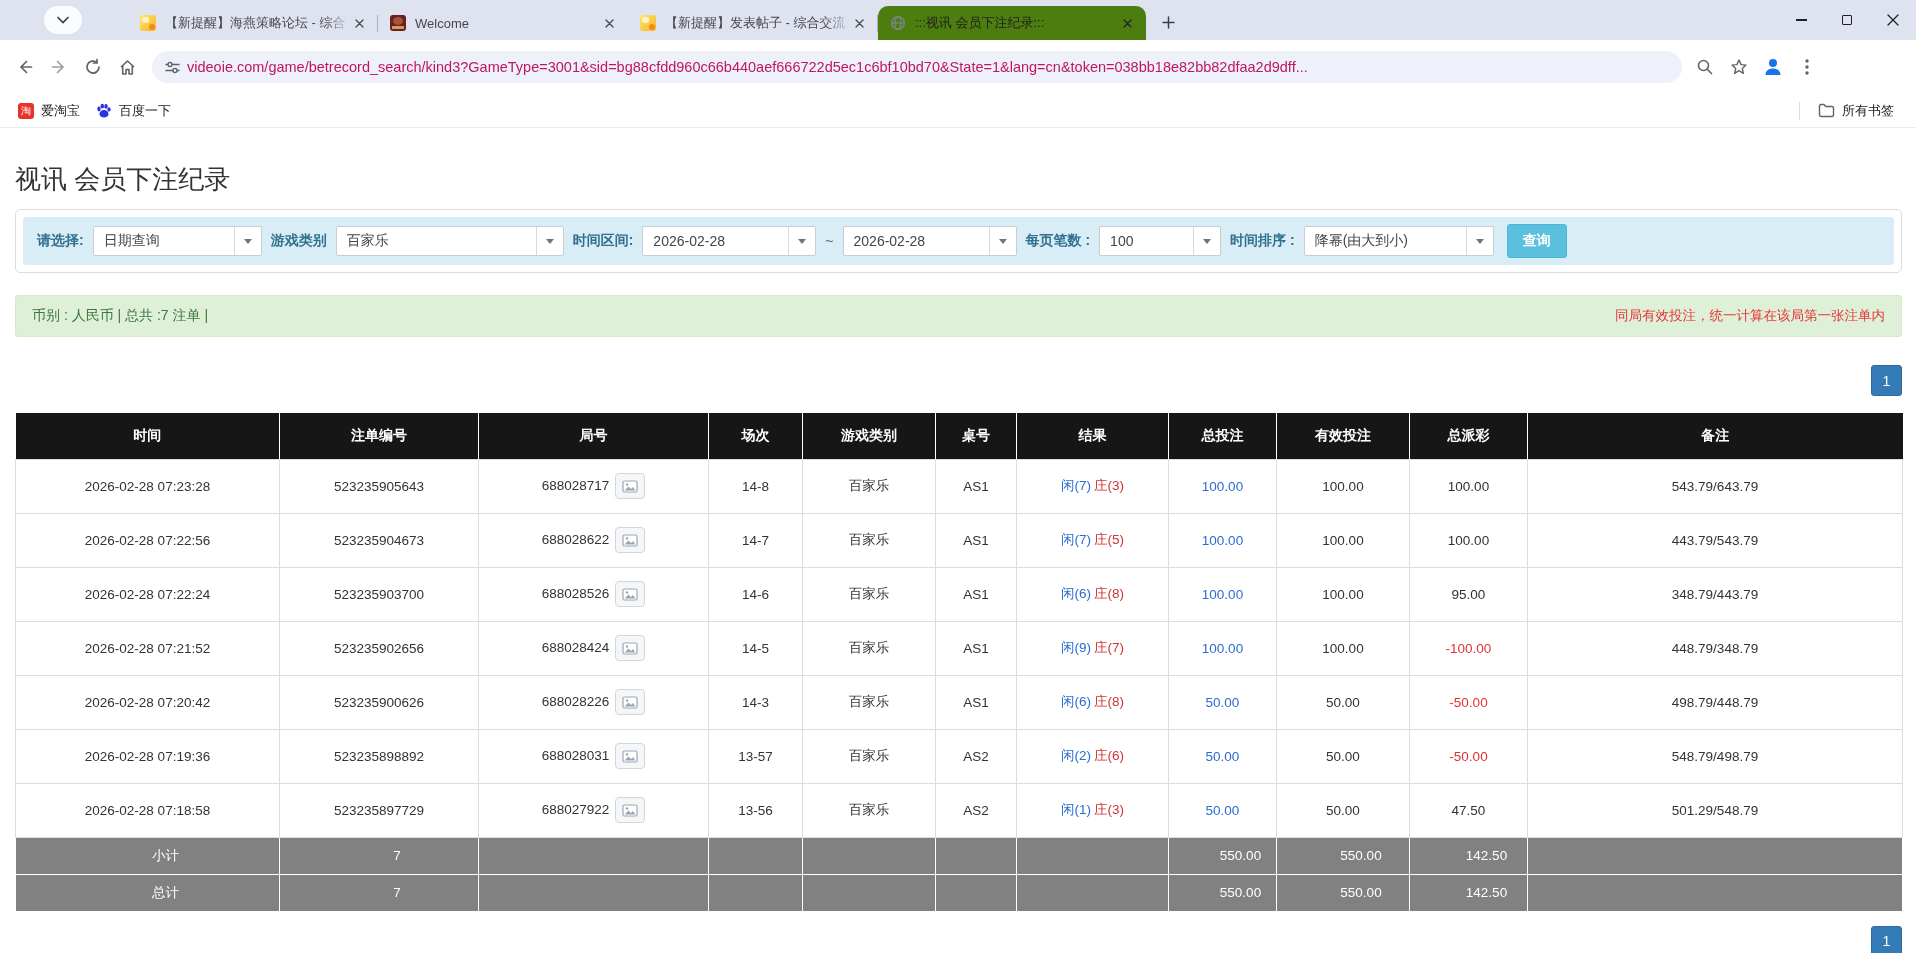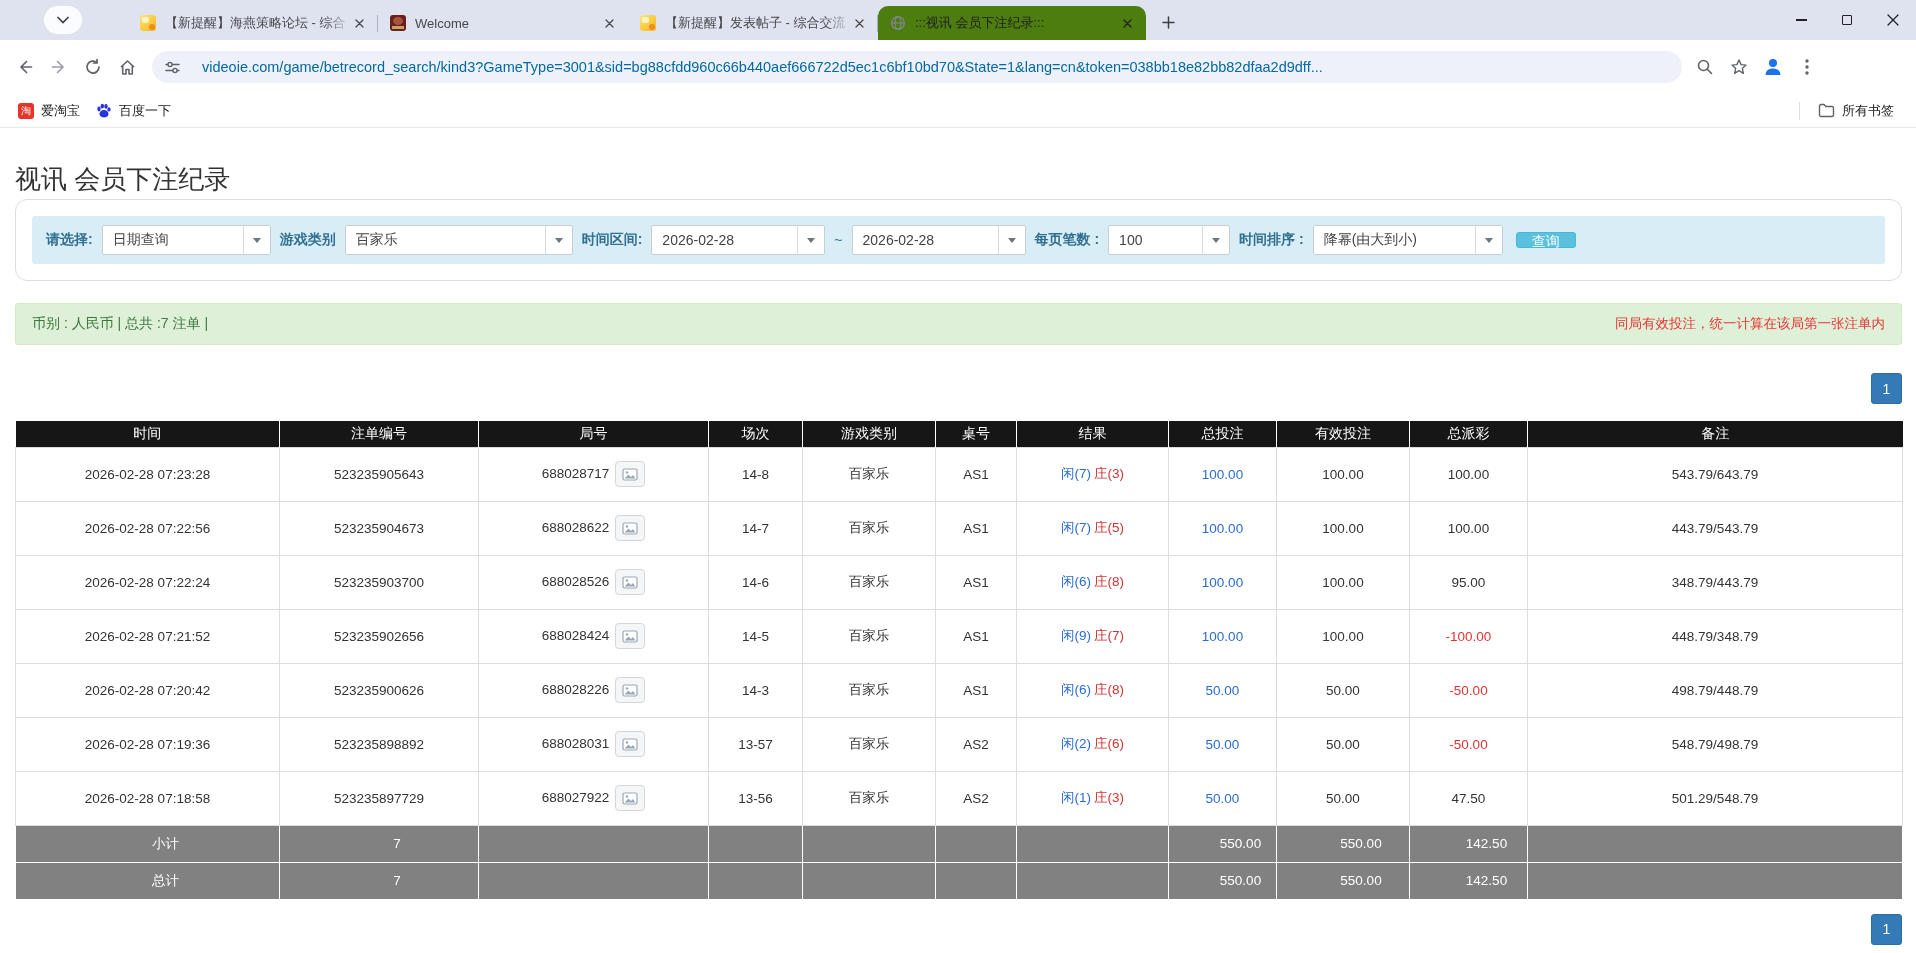--- a/index.html
+++ b/index.html
@@ -29,61 +29,61 @@
   .win-controls { position:absolute; right:0; top:0; height:40px; display:flex; align-items:center; }
   .win-btn { width:46px; height:40px; display:flex; align-items:center; justify-content:center; cursor:pointer; }
   .min-glyph { width:11px; height:1.4px; background:#202124; }
   .max-glyph { width:10px; height:10px; border:1.4px solid #202124; border-radius:1px; }
 
   
   .toolbar { height:54px; background:#fff; display:flex; align-items:center; padding:0 10px 0 8px; }
   .nav-btn { width:34px; height:34px; border-radius:50%; display:flex; align-items:center; justify-content:center; cursor:pointer; flex:0 0 auto; }
   .omnibox { flex:1; height:32px; margin:0 6px 0 8px; background:#eef1f9; border-radius:16px;
     display:flex; align-items:center; padding:0 12px; max-width:1530px; }
-  .omnibox-url { font-size:14.5px; color:#0369a1; white-space:nowrap; overflow:hidden; margin-left:21px; }
+  .omnibox-url { font-size:14.5px; color:#be185d; white-space:nowrap; overflow:hidden; margin-left:6px; }
   .toolbar-right { display:flex; align-items:center; }
 
   
   .bookmarks { height:34px; background:#fff; display:flex; align-items:center; padding:0 14px 0 10px; border-bottom:1px solid #e8eaee; }
   .bm-item { display:flex; align-items:center; gap:7px; padding:3px 8px; border-radius:6px; cursor:pointer; font-size:13px; color:#202124; }
   .bm-taobao-icon { width:16px; height:16px; background:#e8332b; border-radius:3px; color:#fff; font-size:10px;
     display:flex; align-items:center; justify-content:center; }
   .bm-spacer { flex:1; }
   .bm-divider { width:1px; height:18px; background:#dadce0; margin:0 10px; }
 
   
   .page { padding:0 14px 0 15px; }
   .page-title { margin-top:34px; font-size:26px; color:#333; font-weight:400; }
 
-  .filter-outer { margin-top:2px; border:1px solid #ddd; border-radius:12px; padding:16px; background:#fff; }
+  .filter-outer { margin-top:12px; border:1px solid #ddd; border-radius:5px; padding:7px; background:#fff; }
   .filter-bar { background:var(--filter-bar-bg,#d9edf7); border-radius:3px; height:48px; display:flex; align-items:center; padding:0 14px; gap:9px; }
   .f-label { font-size:14px; font-weight:bold; color:var(--filter-label,#31708f); white-space:nowrap; }
   .sel { display:flex; align-items:center; background:#fff; border:1px solid #c9cdd1; border-radius:2px; height:30px; cursor:pointer; }
   .sel .val { flex:1; padding:0 10px; font-size:14px; color:#444; white-space:nowrap; overflow:hidden; }
   .sel .arrow-box { width:27px; align-self:stretch; border-left:1px solid #d8dbde; display:flex; align-items:center; justify-content:center; }
   .tri-down { width:0; height:0; border-left:4px solid transparent; border-right:4px solid transparent; border-top:5px solid #6b7680; }
   .range-sep { font-size:14px; color:#31708f; }
   .search-btn { background:var(--button-blue,#5bc0de); color:#fff; border:1px solid #46b8da; border-radius:3px;
-    font-size:14px; height:16px; padding:0 15px; cursor:pointer; margin-left:4px; }
+    font-size:14px; height:34px; padding:0 15px; cursor:pointer; margin-left:4px;font-weight:bold; }
 
   .summary-bar { margin-top:22px; background:var(--summary-bg,#dff0d8); border:1px solid #d6e9c6; border-radius:3px;
     height:42px; display:flex; align-items:center; justify-content:space-between; padding:0 16px; }
   .summary-text { font-size:14px; color:var(--summary-text,#3c763d); }
   .notice-text { font-size:13.5px; color:var(--notice-red,#e53535); }
 
   .pager-row { display:flex; justify-content:flex-end; }
   .pager-row.top { margin-top:28px; }
   .pager-row.bottom { margin-top:14px; }
   .page-btn { width:31px; height:31px; background:var(--accent-blue,#337ab7); color:#fff; font-size:14px;
     display:flex; align-items:center; justify-content:center; border:1px solid #2e6da4; border-radius:3px; cursor:pointer; }
 
   
   table.records { margin-top:17px; border-collapse:collapse; table-layout:fixed; width:1887px; }
-  .records th { background:var(--header-bg,#161616); color:#fff; font-size:14px; font-weight:normal;
-    height:26px; border-left:1px solid #fff; }
+  .records th { background:var(--header-bg,#161616); color:#fff; font-size:14px; font-weight:bold;
+    height:46px; border-left:1px solid #fff; }
   .records th:first-child { border-left:none; }
   .records td { border:1px solid #ddd; height:54px; text-align:center; font-size:13.5px; color:#333; background:#fff; }
   .player { color:var(--link-blue,#2a6cd4); }
   .banker { color:var(--banker-red,#d03333); margin-left:3px; }
   .bet-link { color:var(--link-blue,#2a6cd4); cursor:pointer; text-decoration:none; }
   .payout.neg { color:var(--negative-red,#e03333); }
   .img-btn { display:inline-flex; align-items:center; justify-content:center; width:30px; height:26px;
     background:#f5f6f7; border:1px solid #d4d7da; border-radius:4px; vertical-align:middle; margin-left:6px; cursor:pointer; }
   .records tr.foot td { background:var(--footer-bg,#818181); color:#fff; border:1px solid #fff; height:37px; font-size:13.5px;padding-left:36px; }
 </style>

